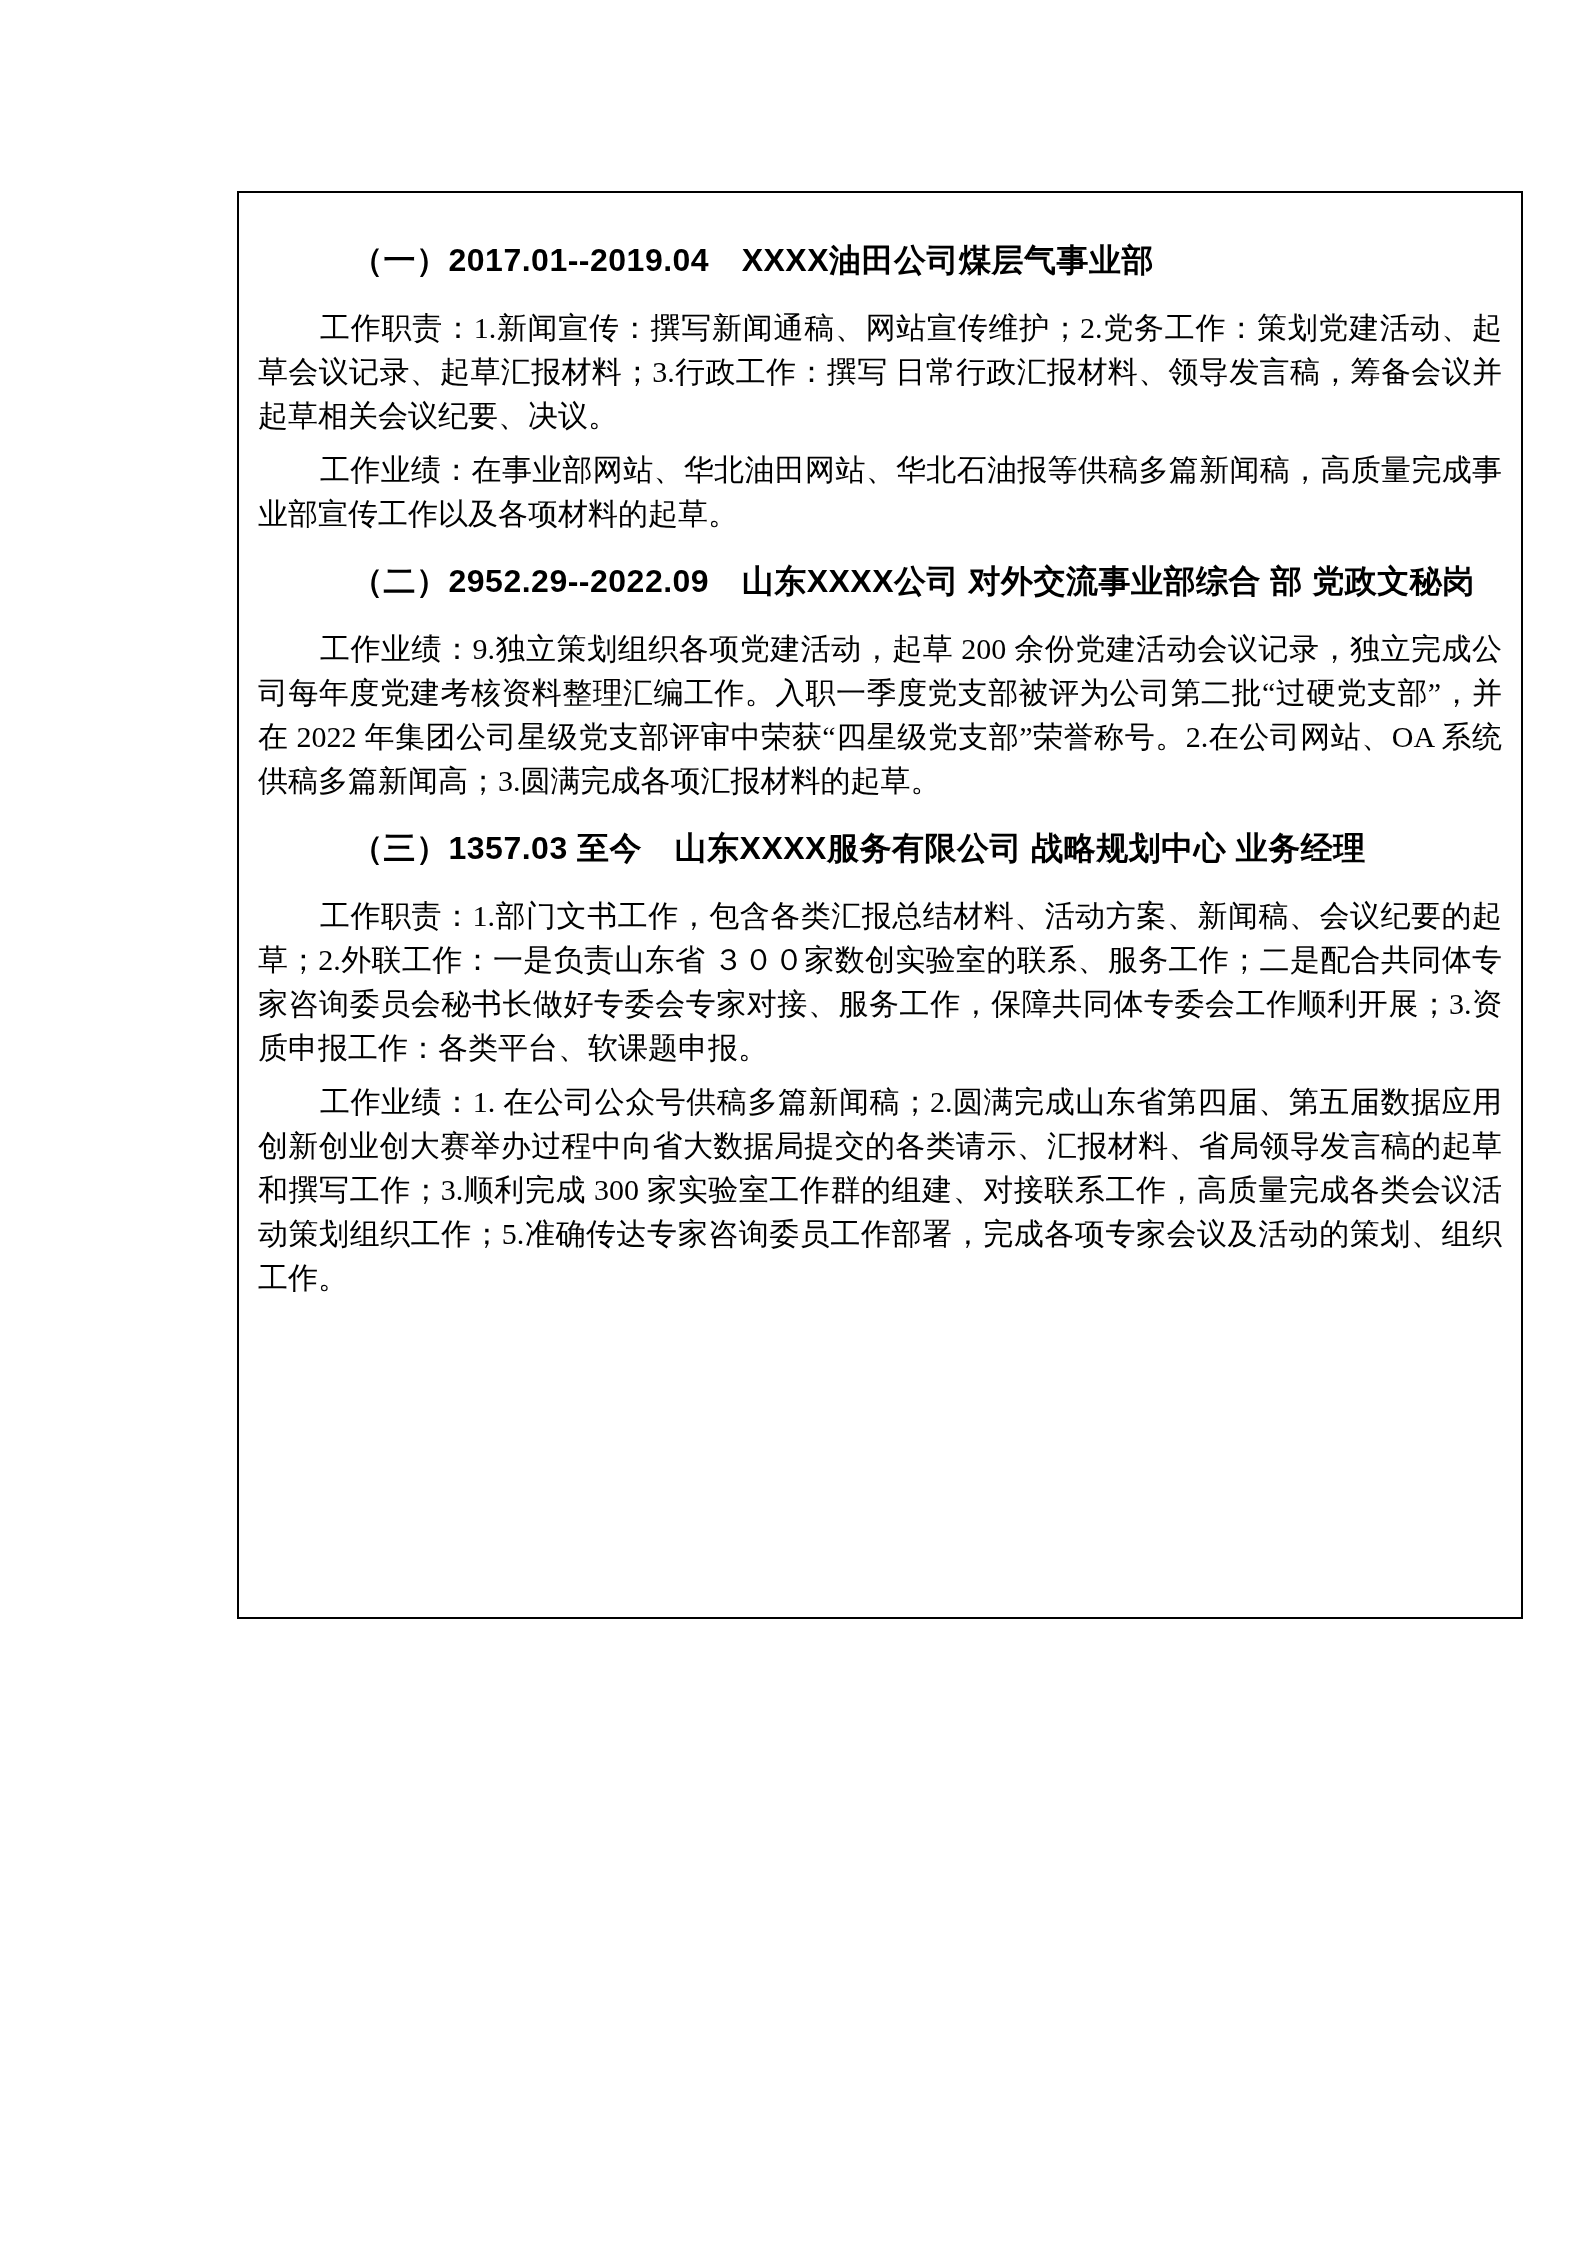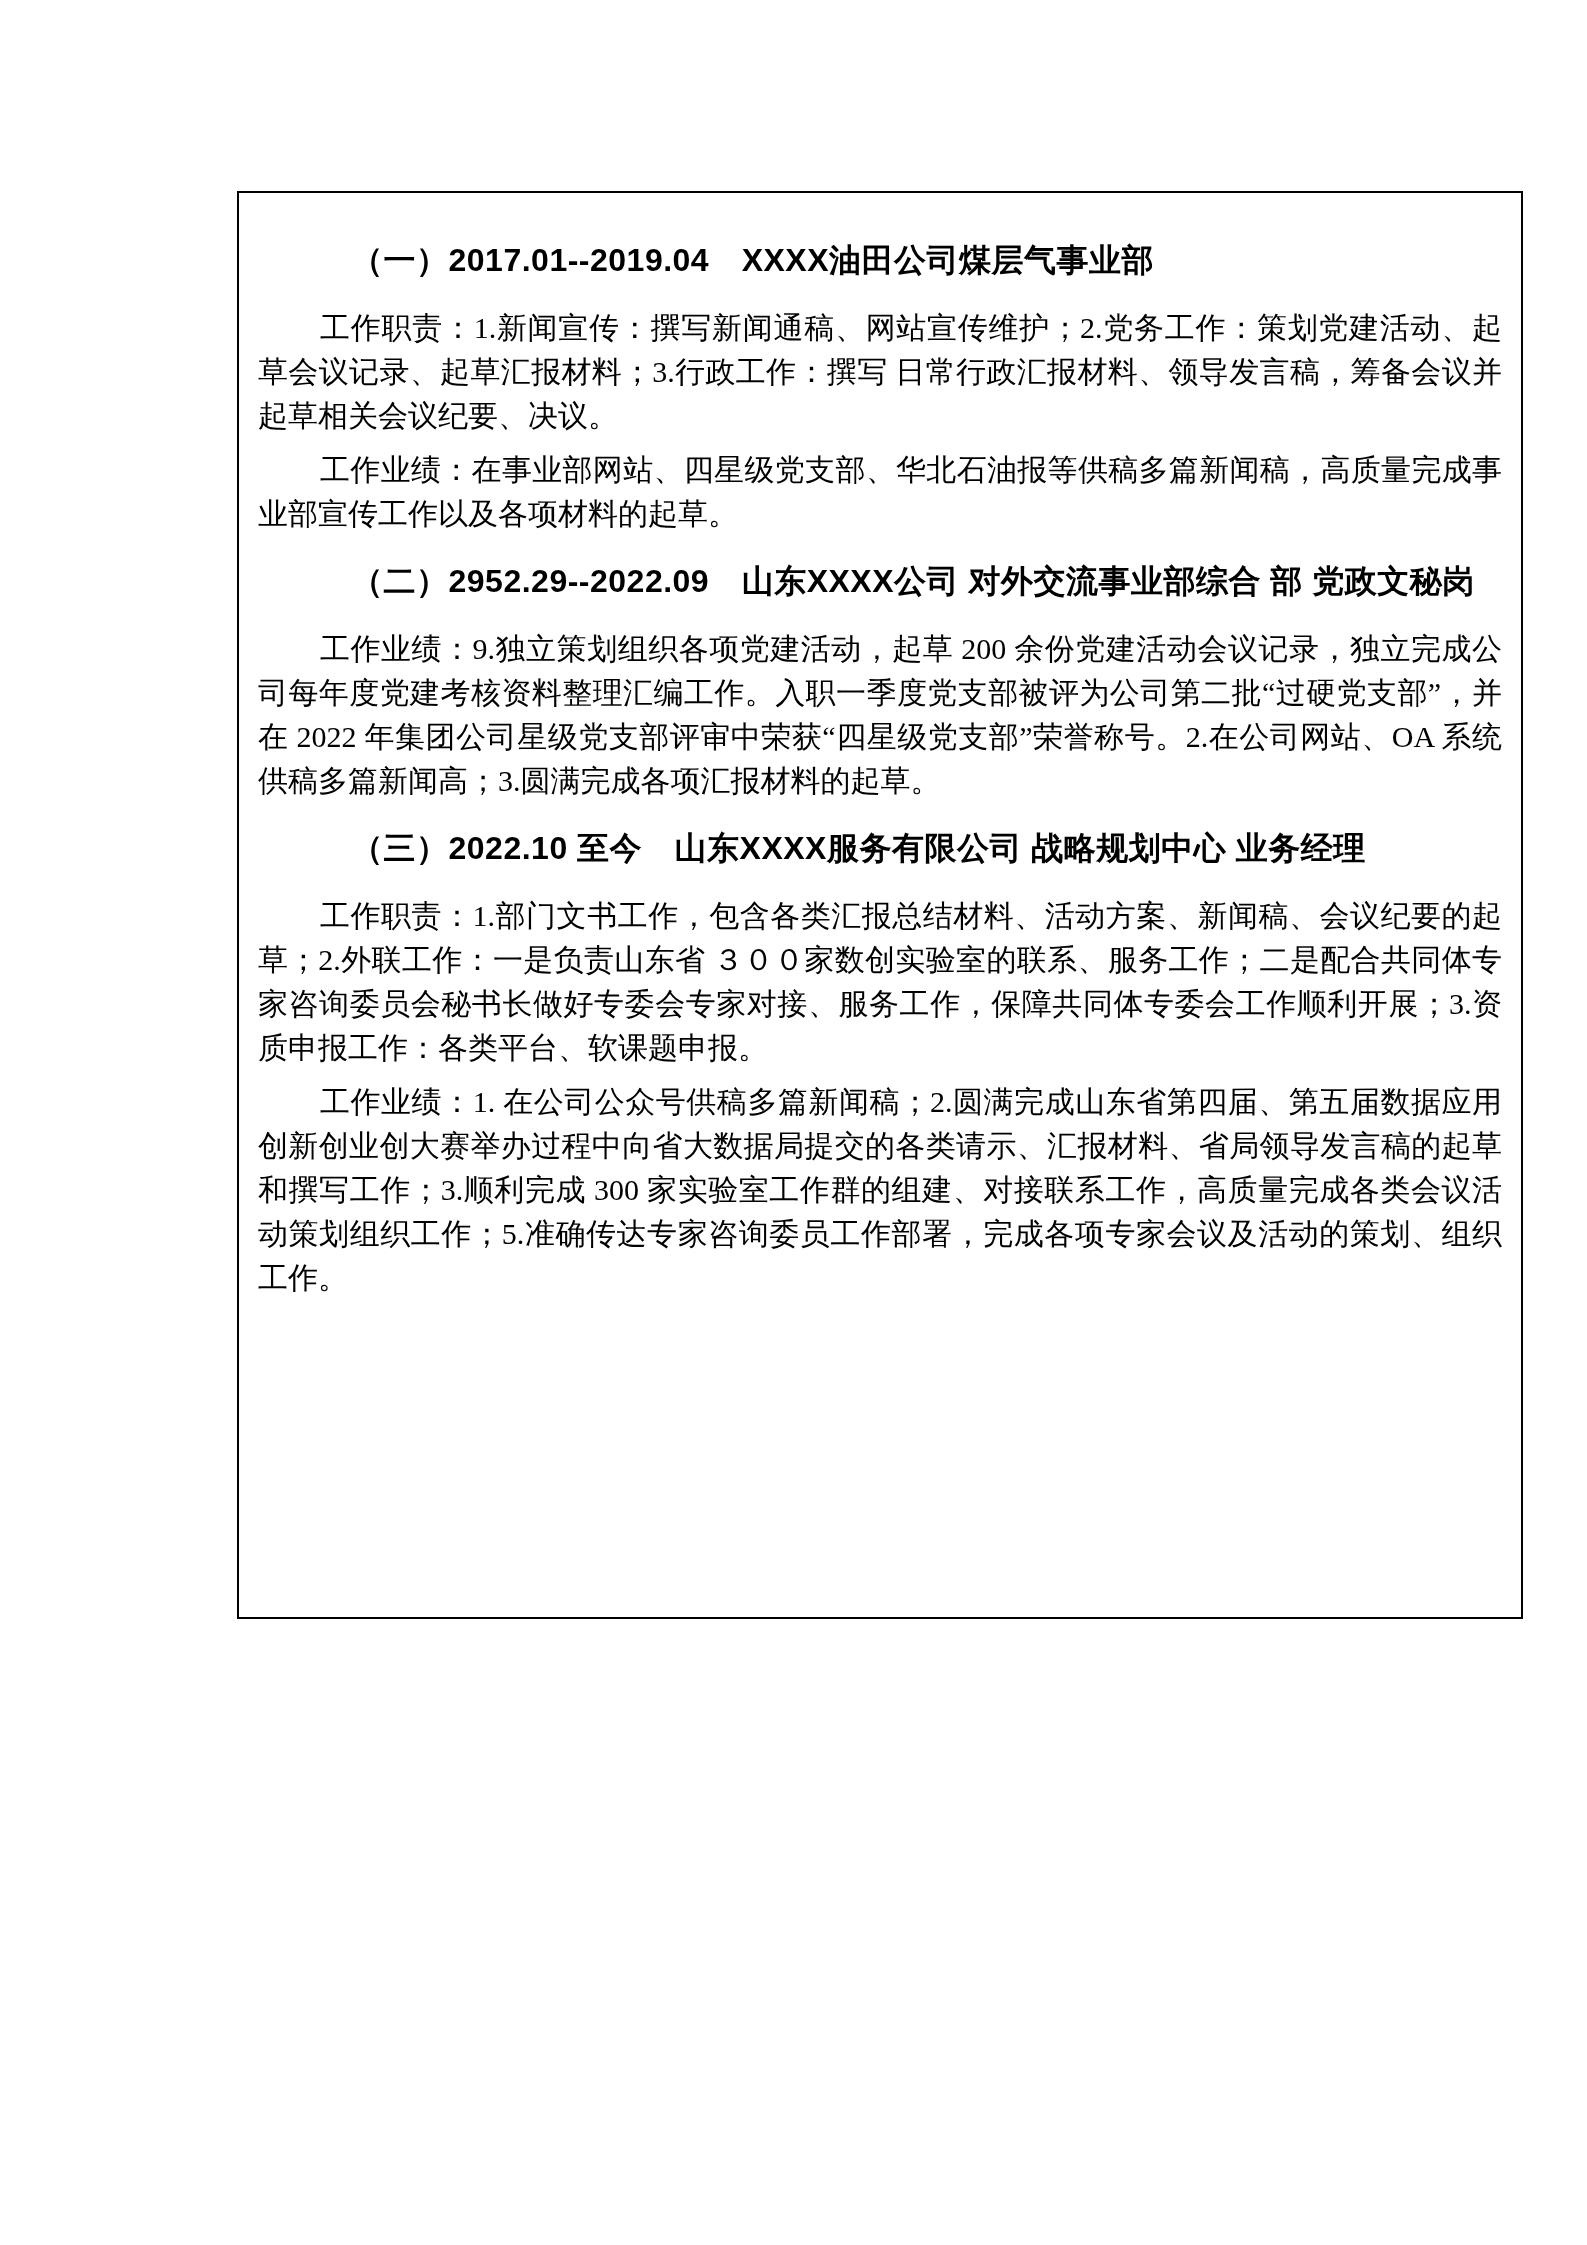--- a/index.html
+++ b/index.html
@@ -51,26 +51,26 @@
 </style>
 </head>
 <body>
 
 <div class="panel">
 
   <div class="heading first">（一）2017.01--2019.04　XXXX油田公司煤层气事业部</div>
 
   <p class="bodytext"><span class="plabel">工作职责：</span><span>1.新闻宣传：撰写新闻通稿、网站宣传维护；2.党务工作：策划党建活动、起草会议记录、起草汇报材料；3.行政工作：撰写 日常行政汇报材料、领导发言稿，筹备会议并起草相关会议纪要、决议。</span></p>
 
-  <p class="bodytext"><span class="plabel">工作业绩：</span><span>在事业部网站、四星级党支部、华北石油报等供稿多篇新闻稿，高质量完成事业部宣传工作以及各项材料的起草。</span></p>
+  <p class="bodytext"><span class="plabel">工作业绩：</span><span>在事业部网站、华北油田网站、华北石油报等供稿多篇新闻稿，高质量完成事业部宣传工作以及各项材料的起草。</span></p>
 
   <div class="heading">（二）2952.29--2022.09　山东XXXX公司 对外交流事业部综合 部 党政文秘岗</div>
 
 
   <p class="bodytext"><span class="plabel">工作业绩：</span><span>9.独立策划组织各项党建活动，起草 200 余份党建活动会议记录，独立完成公司每年度党建考核资料整理汇编工作。入职一季度党支部被评为公司第二批“过硬党支部”，并在 2022 年集团公司星级党支部评审中荣获“四星级党支部”荣誉称号。2.在公司网站、OA 系统供稿多篇新闻高；3.圆满完成各项汇报材料的起草。</span></p>
 
-  <div class="heading">（三）2022.10 至今　山东XXXX服务有限公司 战略规划中心 业务经理</div>
+  <div class="heading">（三）1357.03 至今　山东XXXX服务有限公司 战略规划中心 业务经理</div>
 
   <p class="bodytext"><span class="plabel">工作职责：</span><span>1.部门文书工作，包含各类汇报总结材料、活动方案、新闻稿、会议纪要的起草；2.外联工作：一是负责山东省 ３００家数创实验室的联系、服务工作；二是配合共同体专家咨询委员会秘书长做好专委会专家对接、服务工作，保障共同体专委会工作顺利开展；3.资质申报工作：各类平台、软课题申报。</span></p>
 
   <p class="bodytext"><span class="plabel">工作业绩：</span><span>1. 在公司公众号供稿多篇新闻稿；2.圆满完成山东省第四届、第五届数据应用创新创业创大赛举办过程中向省大数据局提交的各类请示、汇报材料、省局领导发言稿的起草和撰写工作；3.顺利完成 300 家实验室工作群的组建、对接联系工作，高质量完成各类会议活动策划组织工作；5.准确传达专家咨询委员工作部署，完成各项专家会议及活动的策划、组织工作。</span></p>
 
 </div>
 
 </body></html>

